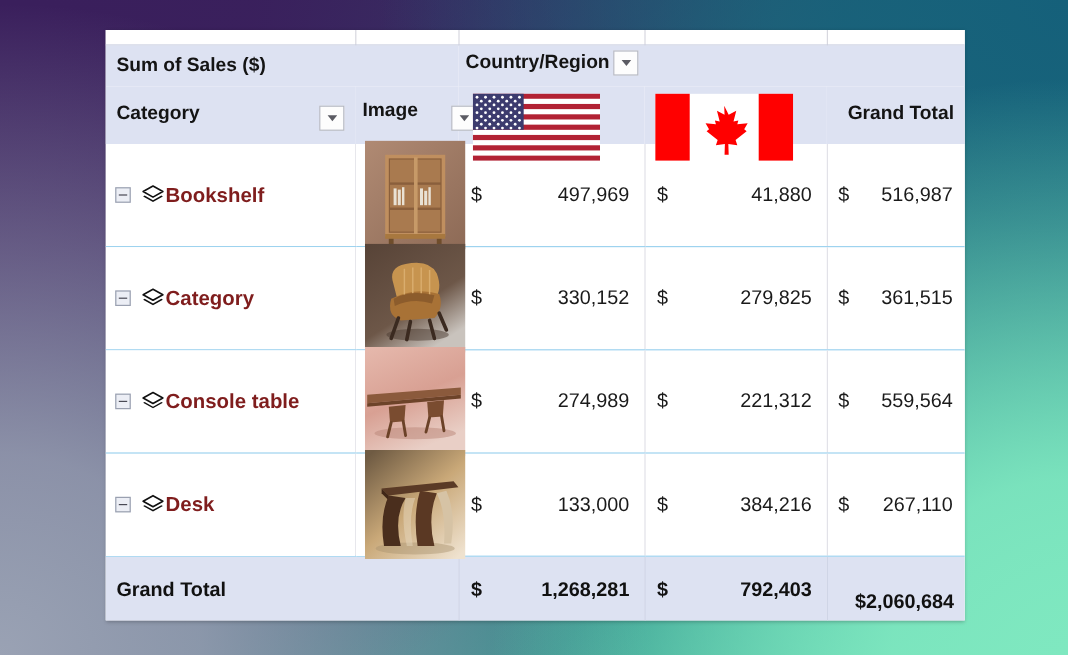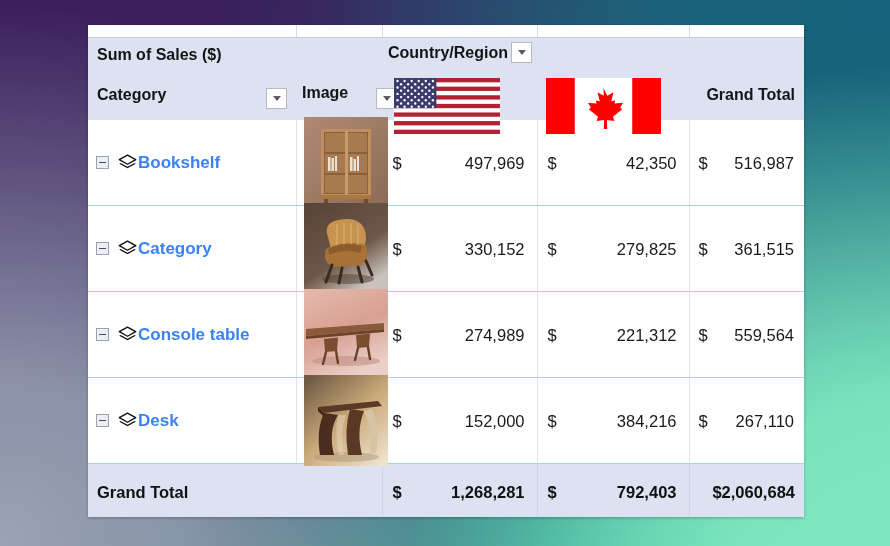--- a/index.html
+++ b/index.html
@@ -109,21 +109,21 @@
     box-sizing:border-box;
     position:relative;
     margin-right:9px;
     flex:0 0 auto;
     cursor:pointer;
   }
   .expander:after{
     content:"";position:absolute;left:2px;top:5px;width:7px;height:1px;background:#4a4a55;
   }
   .layers{flex:0 0 auto;margin-right:1px;line-height:0;}
-  .catname{font-weight:bold;font-size:17px;color:#3b82f6;white-space:nowrap;}
+  .catname{font-weight:bold;font-size:17px;color:#7f1d1d;white-space:nowrap;}
 
   
   td.imgcell{position:relative;padding:0;overflow:visible;}
   .thumb{
     position:absolute;left:7px;top:-3px;
     width:84px;height:91px;
     overflow:hidden;
     display:block;
   }
   .thumb svg{display:block;width:84px;height:91px;}
@@ -144,21 +144,21 @@
     font-weight:bold;
     font-size:16.5px;
     color:#111;
     border-top:1px solid #b9c0d8;
   }
   tr.gtrow td.sep{border-left:1px solid #cfd5e6;}
   .gt-title{padding-left:9px;font-weight:bold;font-size:16.5px;}
   .gtnum{position:relative;height:56px;}
   .gtnum .cur{position:absolute;left:10px;top:50%;transform:translateY(-50%);}
   .gtnum .val{position:absolute;right:12px;top:50%;transform:translateY(-50%);}
-  .gtnum.single .val{right:9px;left:auto;}
+  .gtnum.single .val{right:9px;left:auto;margin-top:10px;}
 </style>
 </head>
 <body>
 
 <div id="bg"></div>
 
 <div id="card">
 
   <div class="topstrip">
     <div class="gl" style="left:208px"></div>
@@ -367,21 +367,21 @@
         </td>
         <td class="sep">
           <div class="num">
             <span class="cur">$</span>
             <span class="val">497,969</span>
           </div>
         </td>
         <td class="sep">
           <div class="num">
             <span class="cur">$</span>
-            <span class="val">42,350</span>
+            <span class="val">41,880</span>
           </div>
         </td>
         <td class="sep">
           <div class="num gt">
             <span class="cur">$</span>
             <span class="val">516,987</span>
           </div>
         </td>
       </tr>
 
@@ -536,21 +536,21 @@
               <path d="M20 38 Q12 55 16 80 L30 80 Q24 56 34 40 Z" fill="#4a2e1d"></path>
               <path d="M46 34 Q40 54 44 80 L58 80 Q52 56 60 36 Z" fill="#5a3823"></path>
               <path d="M60 36 Q68 52 66 78 L72 78 Q76 52 68 34 Z" fill="#d6c3a5"></path>
               <path d="M34 40 Q30 56 35 80 L40 80 Q36 56 42 40 Z" fill="#e3d3b8" opacity="0.55"></path>
             </svg>
           </span>
         </td>
         <td class="sep">
           <div class="num">
             <span class="cur">$</span>
-            <span class="val">152,000</span>
+            <span class="val">133,000</span>
           </div>
         </td>
         <td class="sep">
           <div class="num">
             <span class="cur">$</span>
             <span class="val">384,216</span>
           </div>
         </td>
         <td class="sep">
           <div class="num gt">

